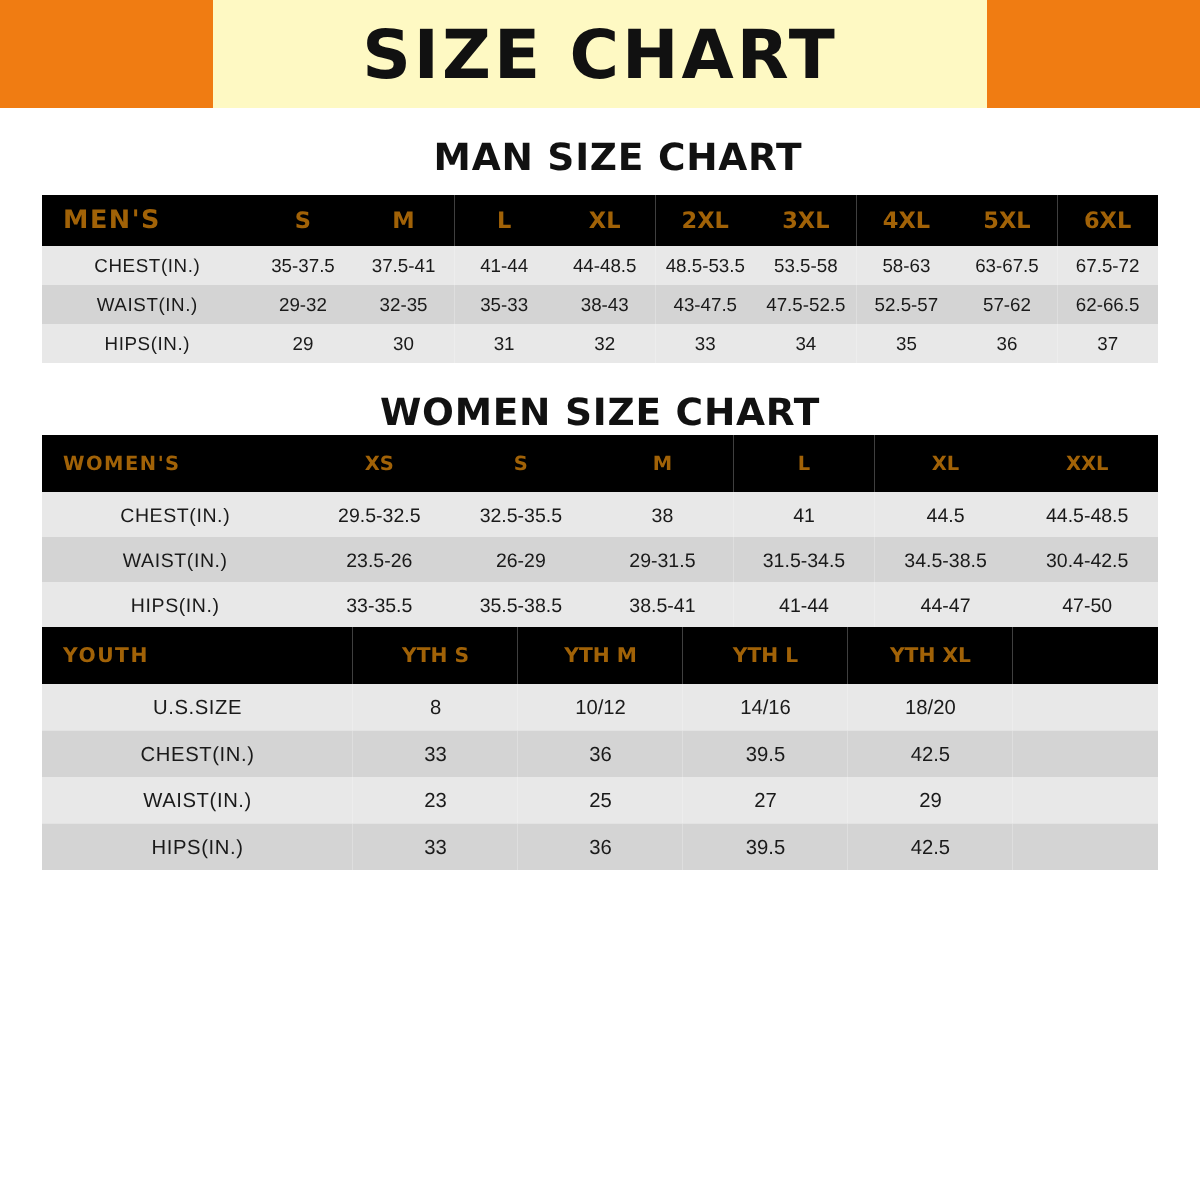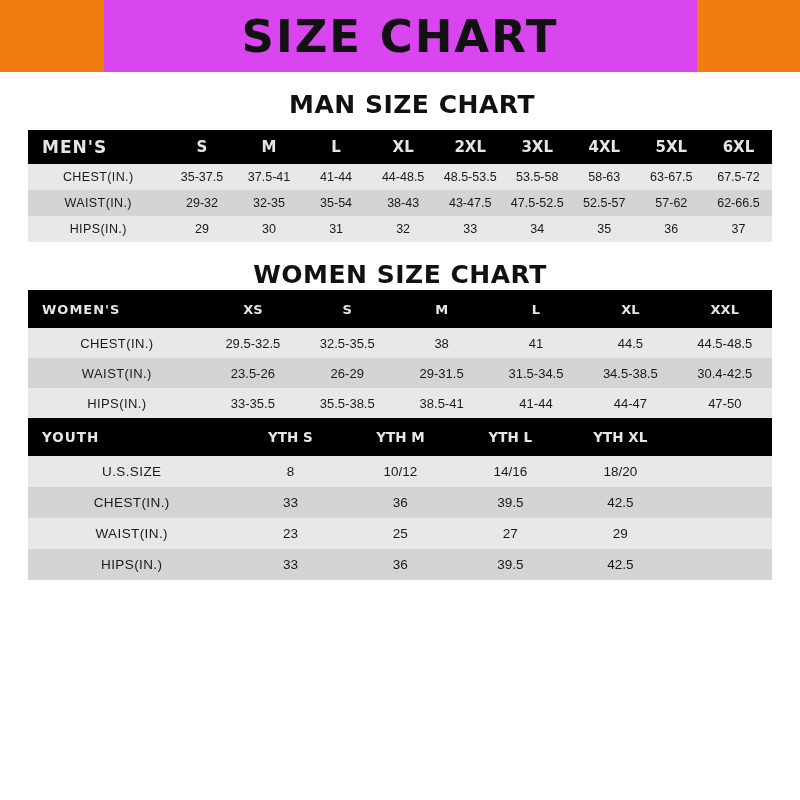--- a/index.html
+++ b/index.html
@@ -24,22 +24,22 @@
   .banner {
     width: 100%;
     height: 72px;
     background: #f07c12;
     display: flex;
     align-items: center;
     justify-content: center;
     box-sizing: border-box;
   }
   .banner-inner {
-    background: #d946ef;
-    width: 593px;
+    background: #fef9c3;
+    width: 516px;
     height: 72px;
     display: flex;
     align-items: center;
     justify-content: center;
     text-align: center;
   }
   .banner-title {
     font-family: "DejaVu Sans", sans-serif;
     font-weight: bold;
     font-size: 45px;
@@ -75,21 +75,21 @@
     text-align: center;
     font-size: 12.5px;
     color: #1a1a1a;
     padding: 0;
     height: 26px;
     vertical-align: middle;
     font-family: "Liberation Sans", sans-serif;
   }
   table.sizetbl thead th {
     background: #000000;
-    color: #e5e5e5;
+    color: #a16207;
     font-size: 15px;
     font-weight: bold;
     height: 34px;
     font-family: "DejaVu Sans", sans-serif;
   }
   table.sizetbl thead th.corner {
     text-align: left;
     padding-left: 14px;
     font-size: 17px;
     letter-spacing: 1px;
@@ -168,21 +168,21 @@
           <td>48.5-53.5</td>
           <td>53.5-58</td>
           <td>58-63</td>
           <td>63-67.5</td>
           <td>67.5-72</td>
         </tr>
         <tr class="dark">
           <td class="rowhead">WAIST(IN.)</td>
           <td>29-32</td>
           <td>32-35</td>
-          <td>35-54</td>
+          <td>35-33</td>
           <td>38-43</td>
           <td>43-47.5</td>
           <td>47.5-52.5</td>
           <td>52.5-57</td>
           <td>57-62</td>
           <td>62-66.5</td>
         </tr>
         <tr class="light">
           <td class="rowhead">HIPS(IN.)</td>
           <td>29</td>

